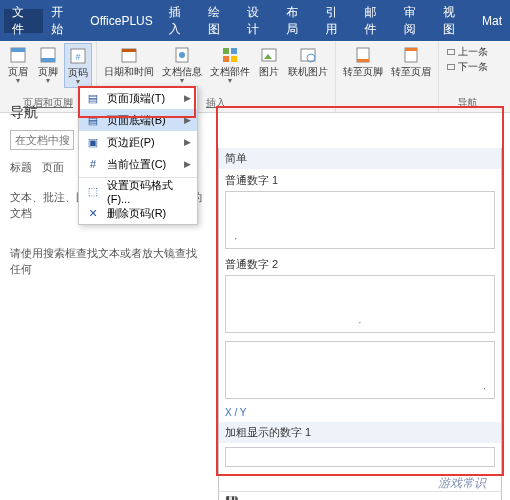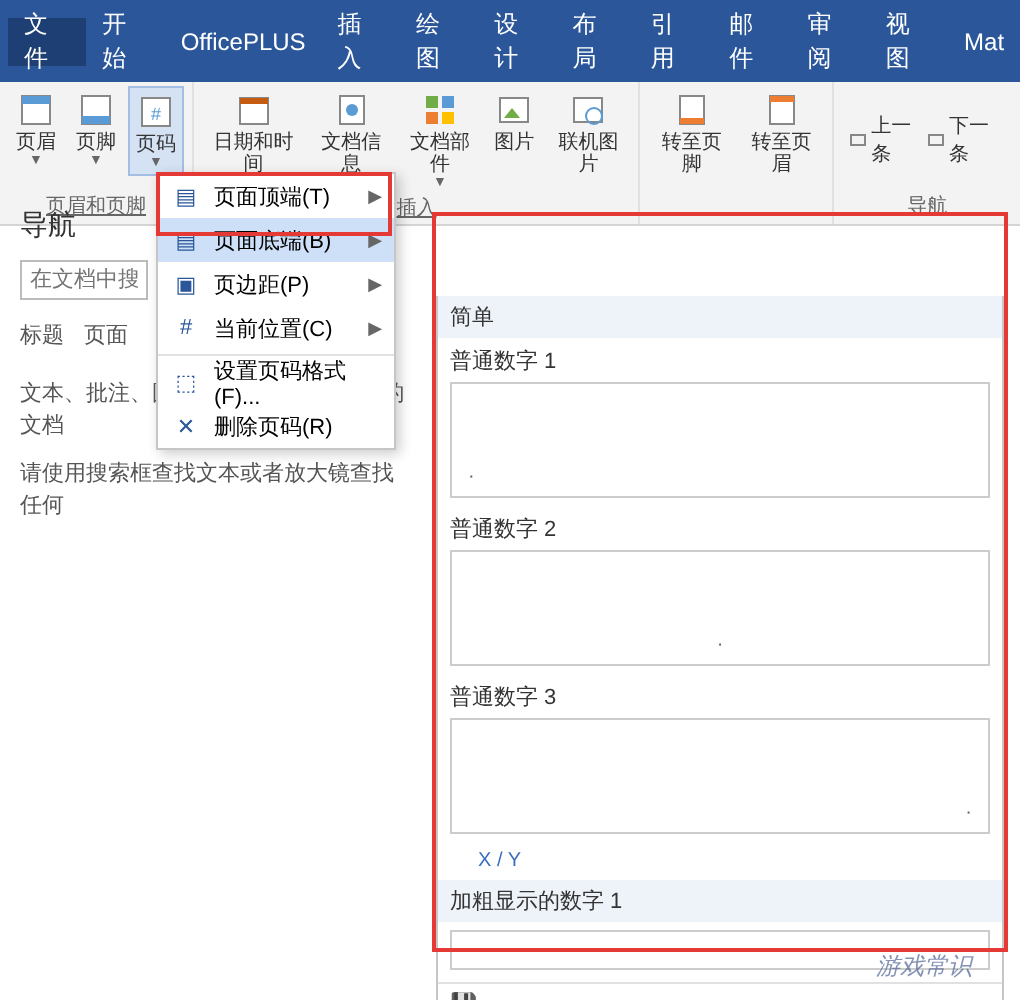--- a/index.html
+++ b/index.html
@@ -11,21 +11,21 @@
 
   .ribbon { background: #f3f3f3; border-bottom: 1px solid #d4d4d4; height: 72px; display: flex; position: relative; }
   .group { display: flex; flex-direction: column; align-items: center; border-right: 1px solid #e1e1e1; padding: 2px 4px; }
   .group-btns { display: flex; flex: 1; align-items: flex-start; gap: 2px; }
   .group-label { font-size: 10px; color: #666; height: 14px; text-decoration: underline; }
   .rbtn { display: flex; flex-direction: column; align-items: center; padding: 2px 3px; cursor: pointer; min-width: 28px; }
   .rbtn.active { background: #d4e2f4; border: 1px solid #a3bde3; }
   .rbtn .icon { width: 20px; height: 20px; display: flex; align-items: center; justify-content: center; }
   .rbtn .lbl { font-size: 10px; color: #333; line-height: 11px; text-align: center; margin-top: 1px; }
   .rbtn .drop { font-size: 7px; color: #666; }
-  .nav-links { display: flex; flex-direction: row; font-size: 10px; color: #333; gap: 1px; padding: 2px 4px; }
+  .nav-links { display: flex; flex-direction: column; font-size: 10px; color: #333; gap: 1px; padding: 2px 4px; }
   .nav-links div { display: flex; align-items: center; gap: 3px; }
   .nav-links .sq { width: 8px; height: 6px; border: 1px solid #888; }
 
   .red-box { position: absolute; border: 2px solid #e53935; pointer-events: none; }
   .red-box.r1 { top: 86px; left: 78px; width: 118px; height: 32px; z-index: 20; }
   .red-box.r2 { top: 106px; left: 216px; width: 288px; height: 370px; z-index: 20; }
 
   .dropdown { position: absolute; top: 86px; left: 78px; width: 120px; background: #fff; border: 1px solid #c6c6c6; box-shadow: 2px 2px 6px rgba(0,0,0,0.2); z-index: 15; }
   .dropdown .item { display: flex; align-items: center; height: 22px; padding: 0 6px; gap: 6px; cursor: pointer; }
   .dropdown .item.hover { background: #cde0f7; }
@@ -33,21 +33,21 @@
   .dropdown .item .txt { flex: 1; font-size: 11px; }
   .dropdown .item .arrow { font-size: 9px; color: #666; }
   .dropdown .sep { height: 1px; background: #e1e1e1; margin: 2px 0; }
 
   .gallery { position: absolute; top: 108px; left: 218px; width: 284px; height: 366px; background: #fff; z-index: 10; overflow: hidden; border: 1px solid #c6c6c6; border-top: none; margin-top: 40px; }
   .gallery .cat { background: #eef3fa; padding: 3px 6px; font-size: 11px; color: #333; }
   .gallery .opt { padding: 4px 6px; }
   .gallery .opt .name { font-size: 11px; color: #333; margin-bottom: 3px; }
   .gallery .opt .preview { border: 1px solid #ccc; height: 58px; background: #fff; position: relative; }
   .gallery .opt .preview .num { position: absolute; font-size: 10px; color: #666; }
-  .gallery .footer-link { padding: 4px 20px; font-size: 10px; color: #3a6fbf; }
+  .gallery .footer-link { padding: 4px 6px; font-size: 10px; color: #3a6fbf; }
   .gallery .save { position: absolute; bottom: 0; left: 0; right: 0; padding: 4px 6px; font-size: 11px; color: #888; display: flex; align-items: center; gap: 4px; border-top: 1px solid #e1e1e1; }
 
   .side-nav { position: absolute; top: 96px; left: 0; width: 216px; padding: 8px 10px; }
   .side-nav .title { font-size: 14px; color: #333; margin-bottom: 8px; }
   .side-nav .search { width: 64px; height: 20px; border: 1px solid #bbb; padding: 0 4px; font-size: 11px; margin-bottom: 10px; }
   .side-nav .subtabs { display: flex; gap: 10px; font-size: 11px; color: #555; margin-bottom: 14px; }
   .side-nav .desc { font-size: 11px; color: #555; line-height: 16px; }
 
   .watermark { position: absolute; bottom: 8px; right: 24px; font-size: 12px; font-style: italic; color: rgba(80,100,150,0.7); z-index: 30; }
 </style>
@@ -201,21 +201,21 @@
 </div>
 
 <div class="side-nav">
   <div class="title">导航</div>
   <input class="search" placeholder="在文档中搜索" style="">
   <div class="subtabs">
     <span>标题</span>
     <span>页面</span>
   </div>
   <div class="desc">文本、批注、图片...Word 可以查找您的文档</div>
-  <div class="desc" style="margin-top:8px">请使用搜索框查找文本或者放大镜查找任何</div>
+  <div class="desc" style="margin-top:24px">请使用搜索框查找文本或者放大镜查找任何</div>
 </div>
 
 <div class="dropdown">
   <div class="item">
     <span class="ico">▤</span>
     <span class="txt">页面顶端(T)</span>
     <span class="arrow">▶</span>
   </div>
   <div class="item hover">
     <span class="ico">▤</span>
@@ -251,21 +251,20 @@
         <span class="num" style="left:8px;bottom:4px">·</span>
       </div>
   </div>
   <div class="opt">
     <div class="name">普通数字 2</div>
     <div class="preview">
         <span class="num" style="left:50%;bottom:4px;transform:translateX(-50%)">·</span>
       </div>
   </div>
   <div class="opt">
-    <div class="name">普通数字 3</div>
     <div class="preview">
         <span class="num" style="right:8px;bottom:4px">·</span>
       </div>
   </div>
   <div class="footer-link">X / Y</div>
   <div class="cat">加粗显示的数字 1</div>
   <div class="opt">
     <div class="preview" style="height:20px"></div>
   </div>
   <div class="save">

